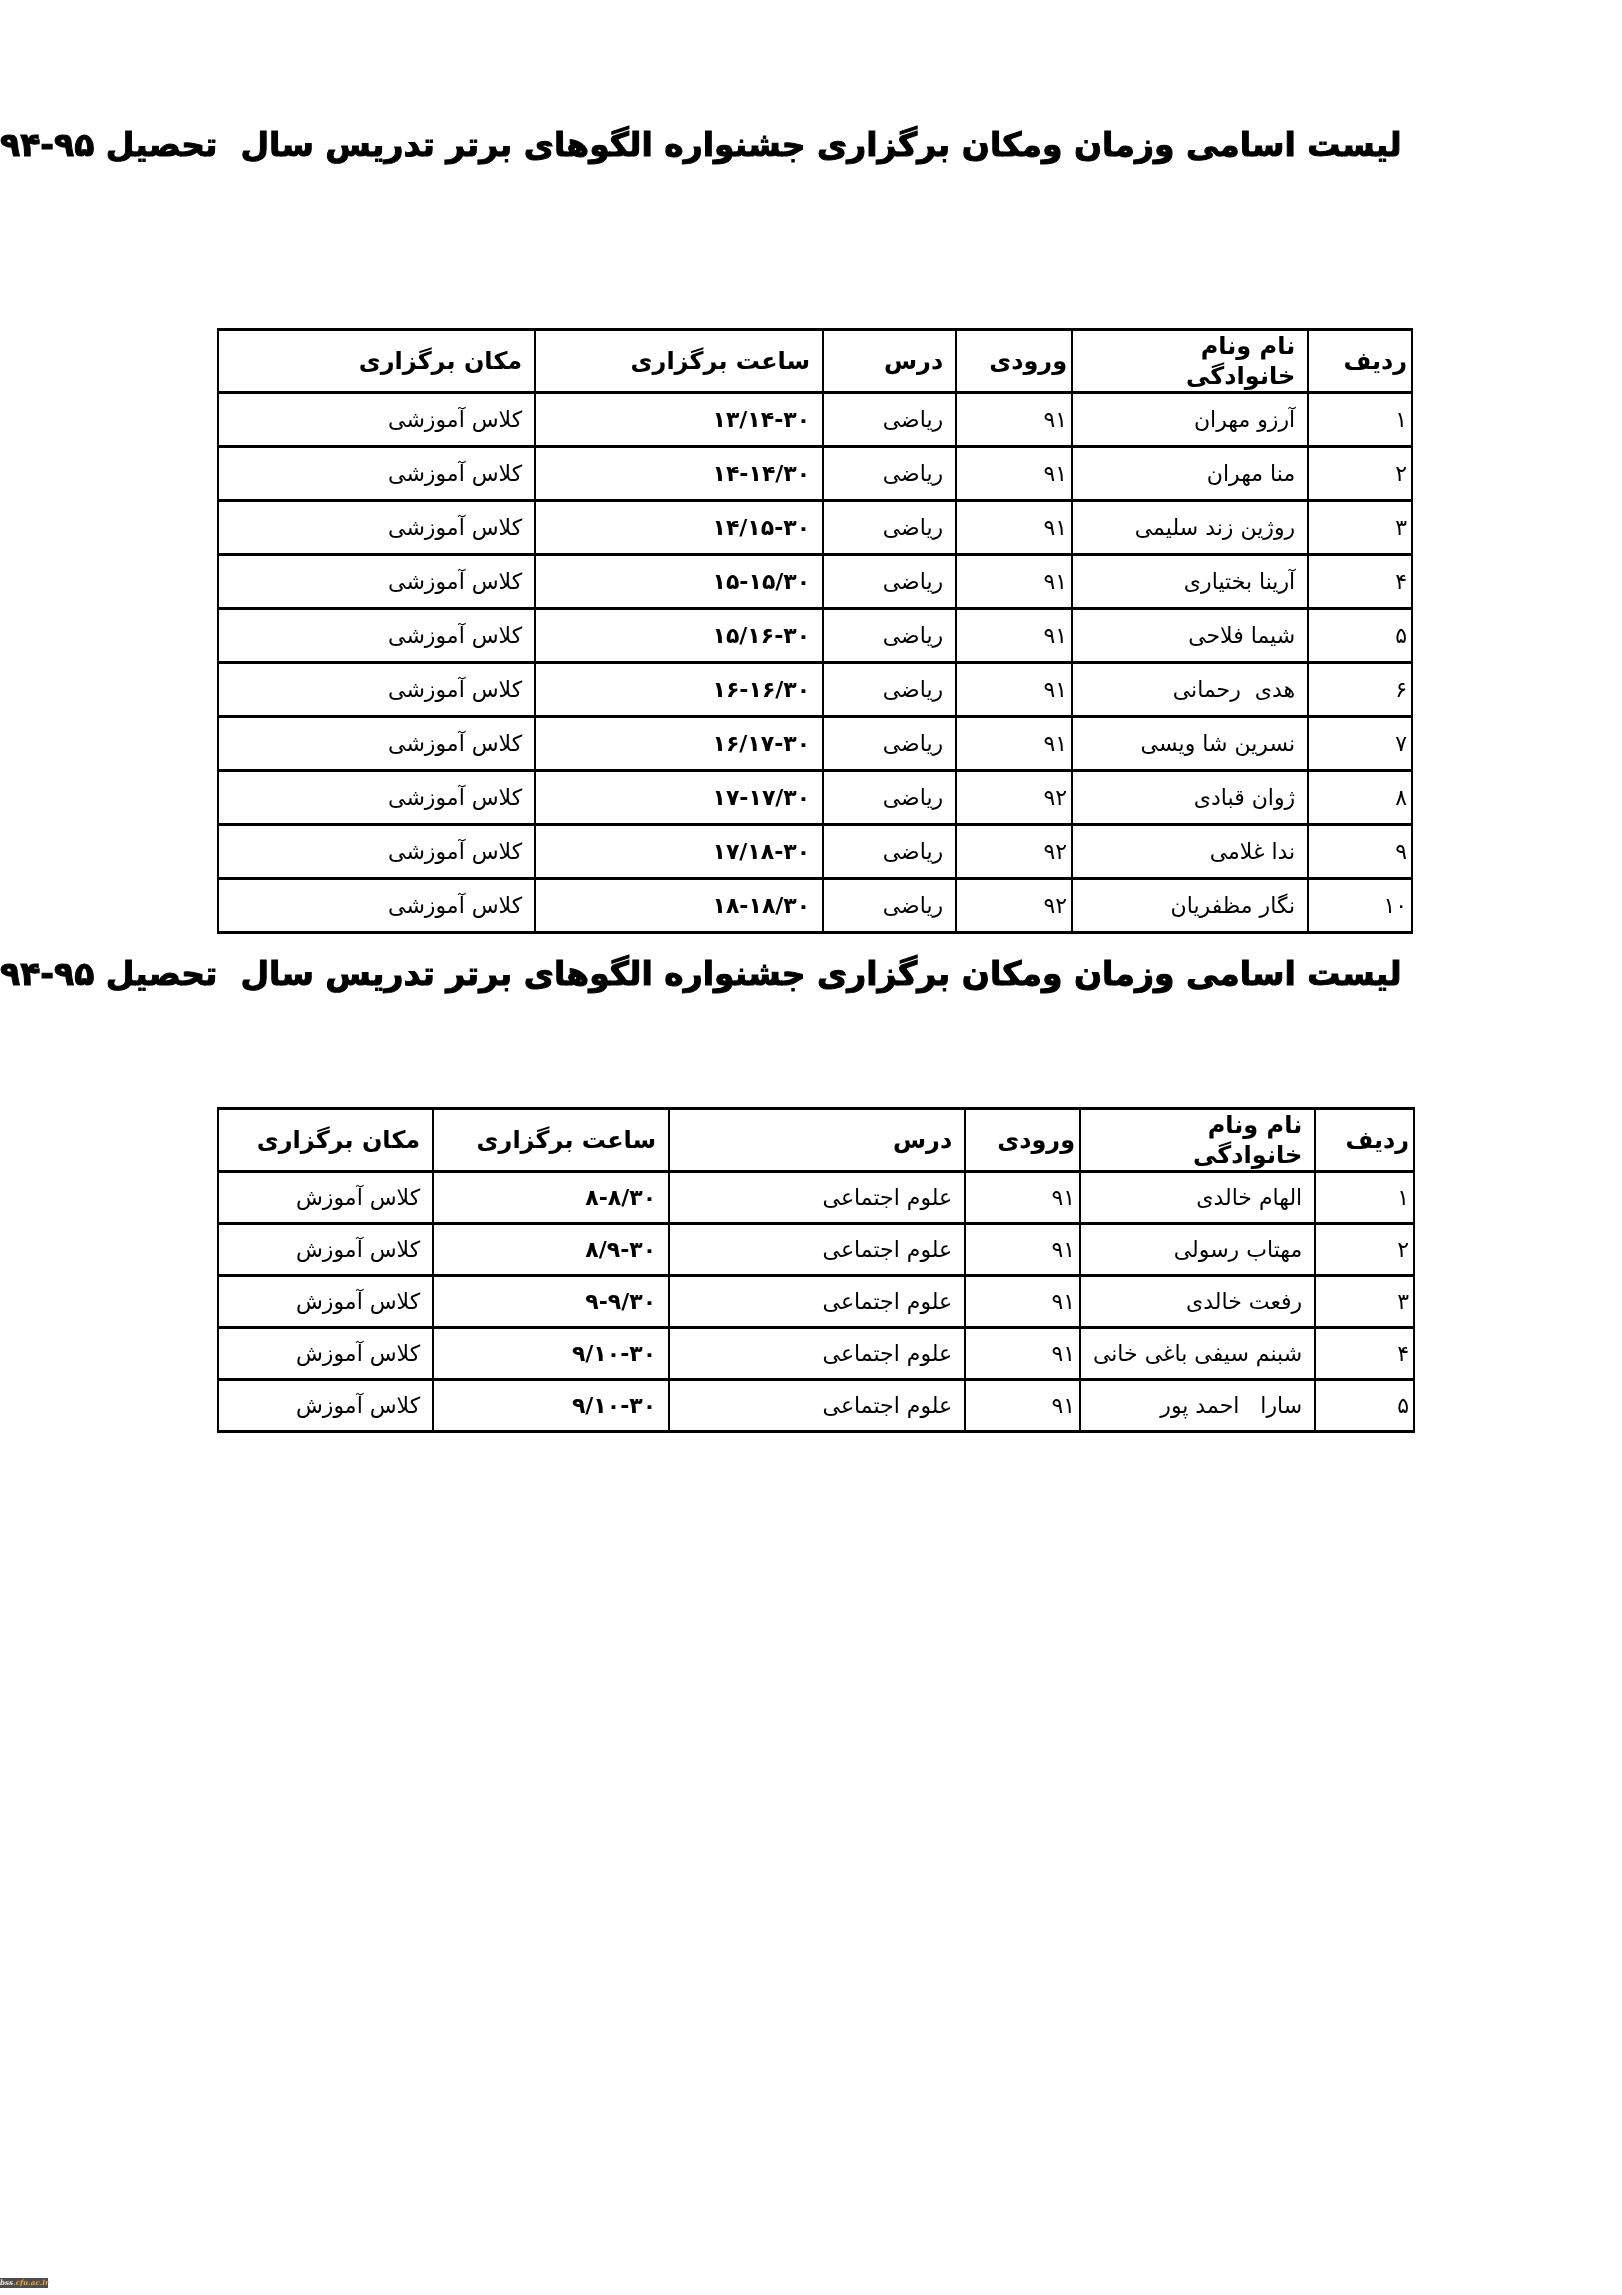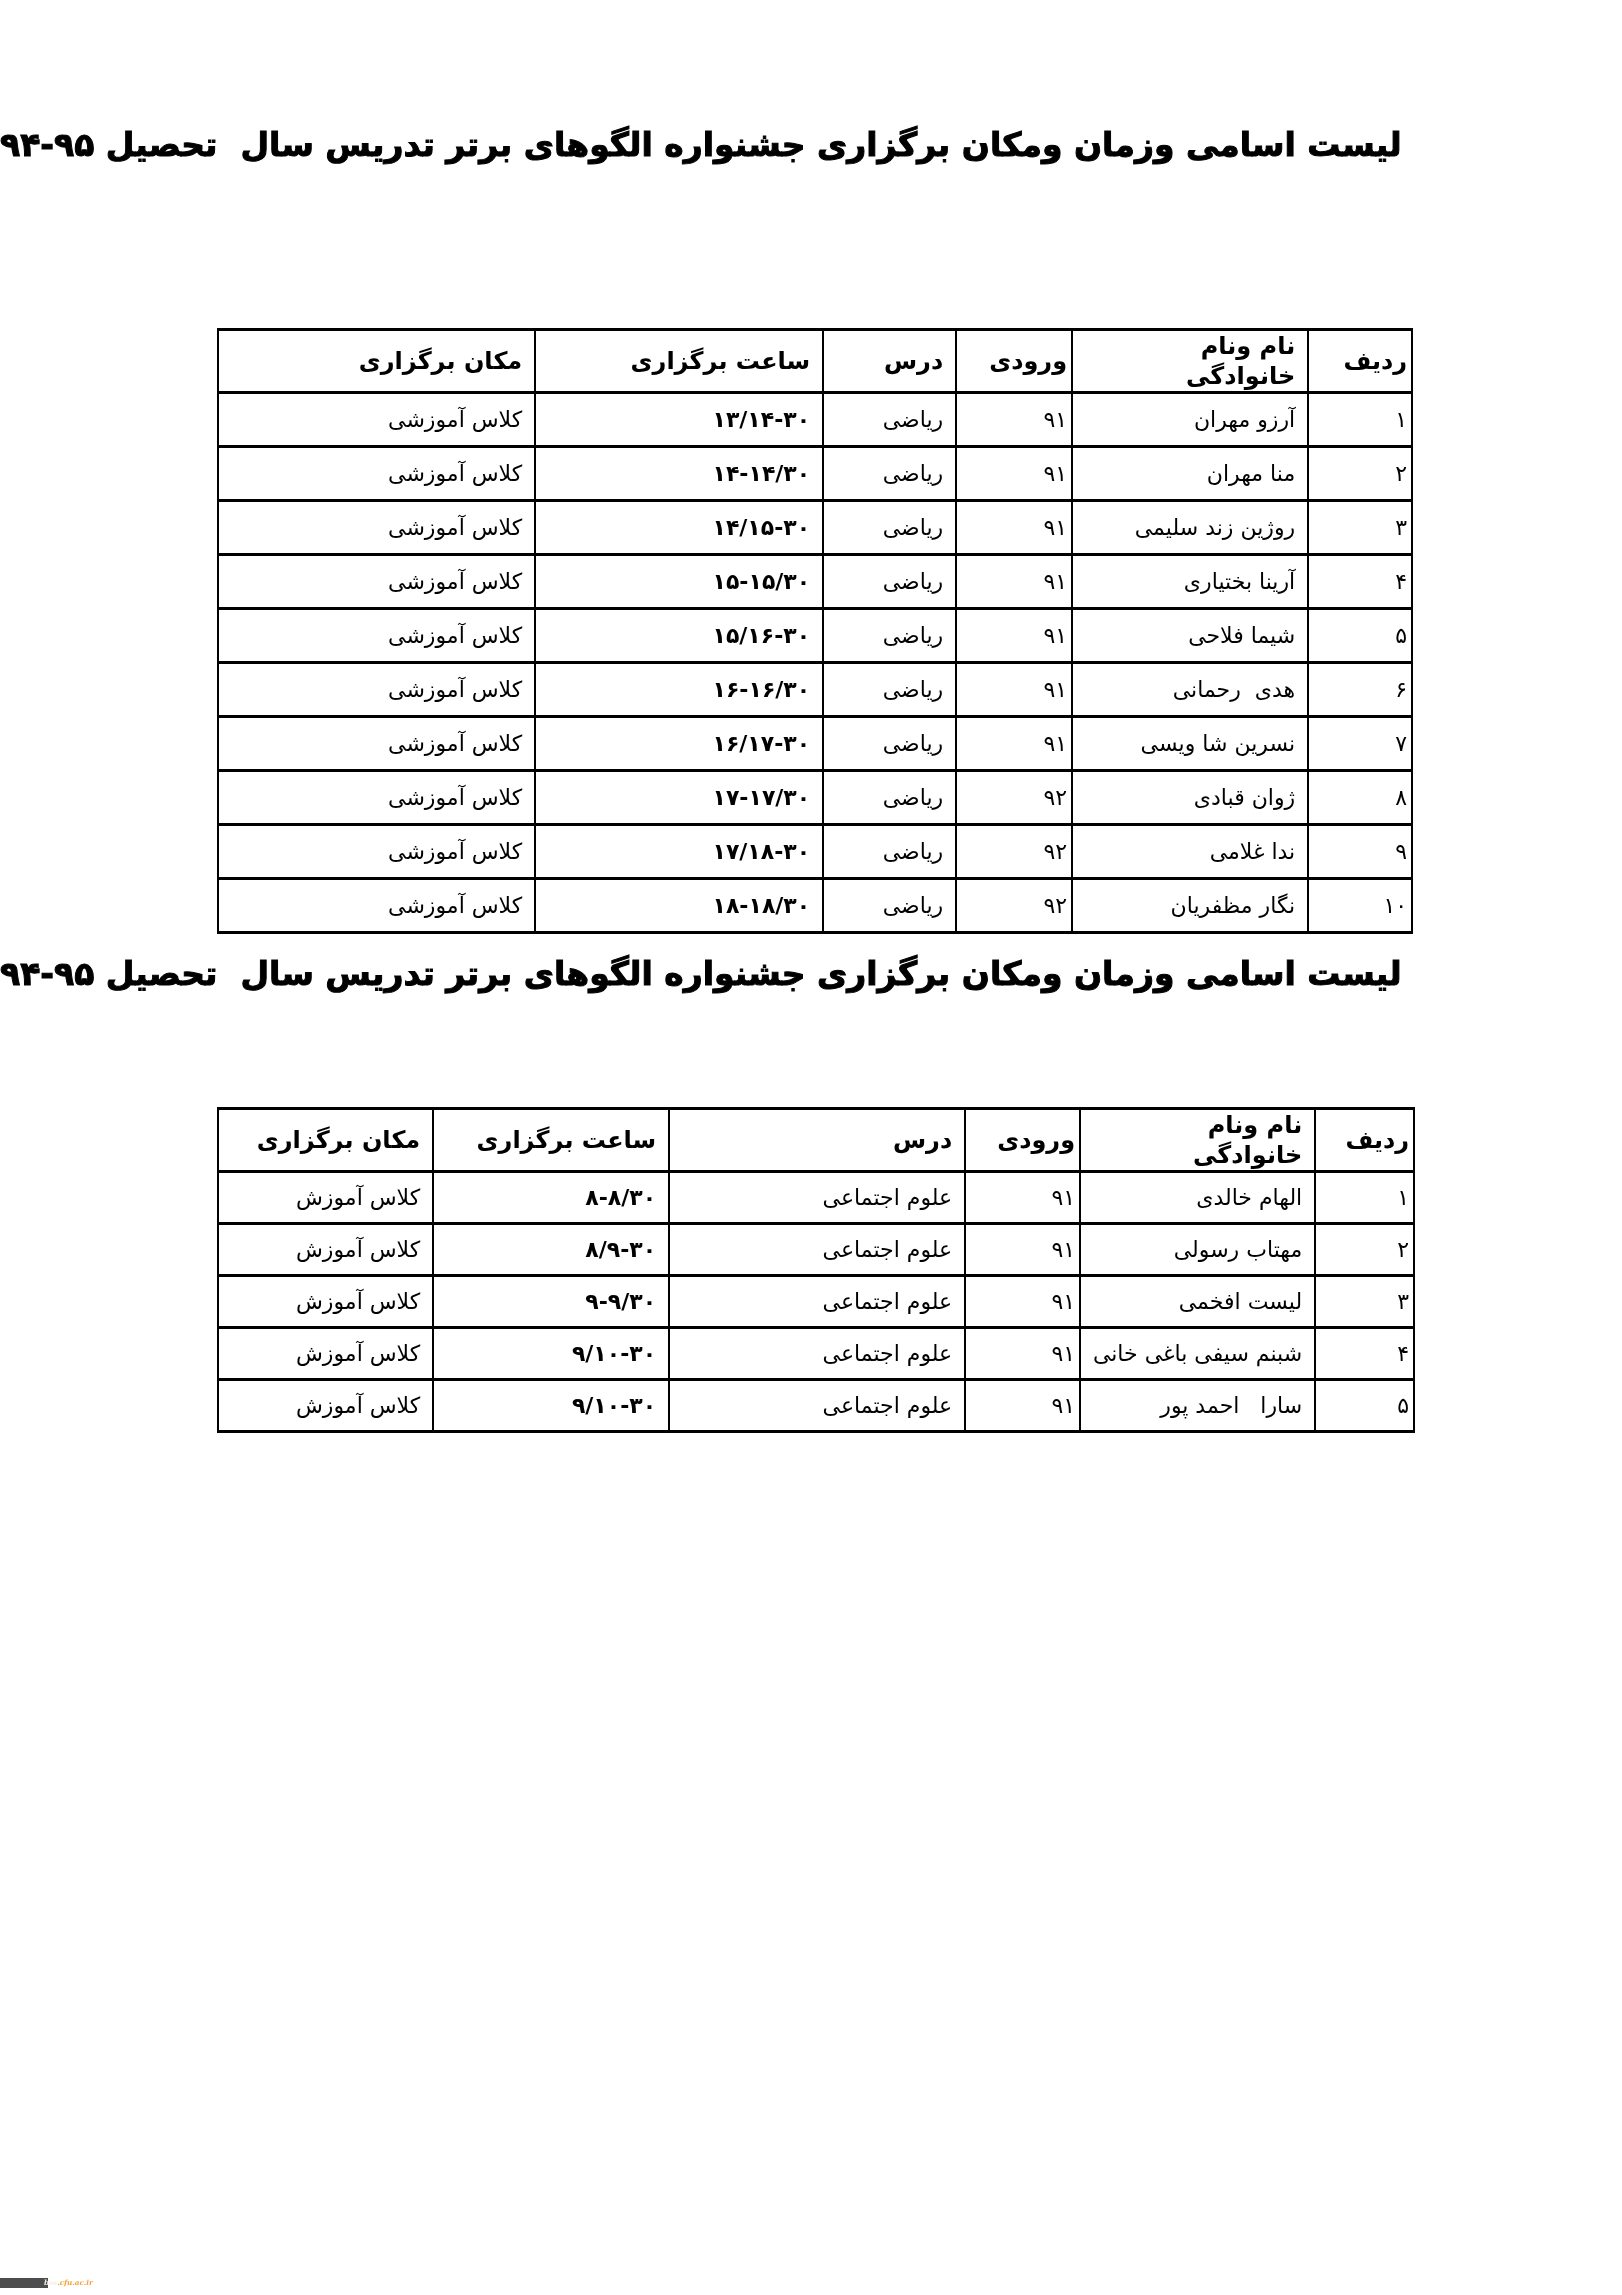--- a/index.html
+++ b/index.html
@@ -71,21 +71,21 @@
     height: 9.8px;
     background: #4d4d4d;
     font-family: "DejaVu Serif", serif;
     font-style: italic;
     font-weight: bold;
     font-size: 7.2px;
     line-height: 9.8px;
     text-align: center;
     white-space: nowrap;
   }
-  .watermark .wm-prefix { color: #f2efe2; padding-left: 44px; }
+  .watermark .wm-prefix { color: #f2efe2; }
   .watermark .wm-suffix { color: #f2a33c; text-align: center; }
 </style>
 </head>
 <body>
 
 <div class="page">
 
   <div class="doc-title" id="title1">لیست اسامی وزمان ومکان برگزاری جشنواره الگوهای برتر تدریس سال  تحصیل ۹۵-۹۴</div>
 
   <table class="data-table" id="table1">
@@ -224,21 +224,21 @@
       <tr>
         <td class="center">۲</td>
         <td>مهتاب رسولی</td>
         <td class="center">۹۱</td>
         <td>علوم اجتماعی</td>
         <td class="time"><bdo dir="ltr">۸/۹-۳۰</bdo></td>
         <td>کلاس آموزش</td>
       </tr>
       <tr>
         <td class="center">۳</td>
-        <td>لیست افخمی</td>
+        <td>رفعت خالدی</td>
         <td class="center">۹۱</td>
         <td>علوم اجتماعی</td>
         <td class="time"><bdo dir="ltr">۹-۹/۳۰</bdo></td>
         <td>کلاس آموزش</td>
       </tr>
       <tr>
         <td class="center">۴</td>
         <td>شبنم سیفی باغی خانی</td>
         <td class="center">۹۱</td>
         <td>علوم اجتماعی</td>

